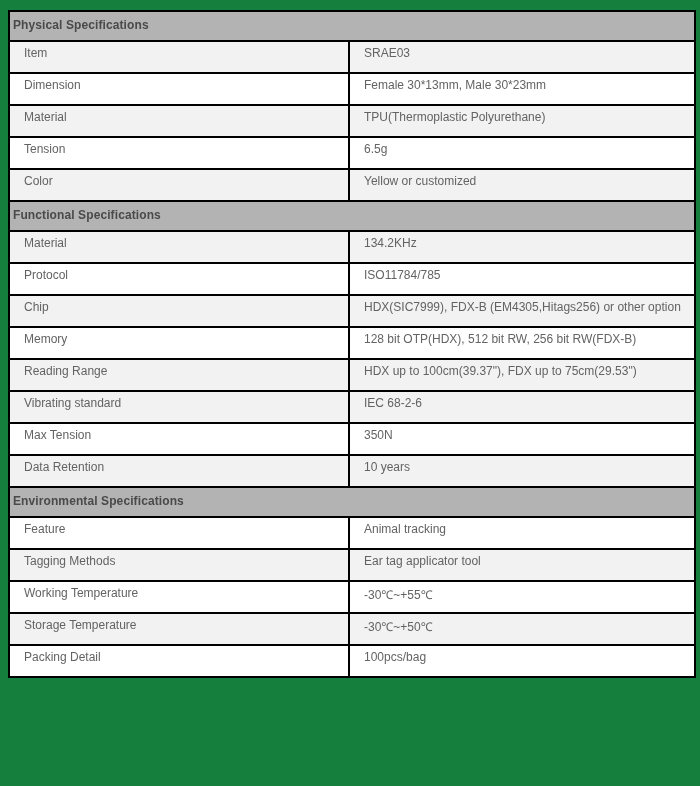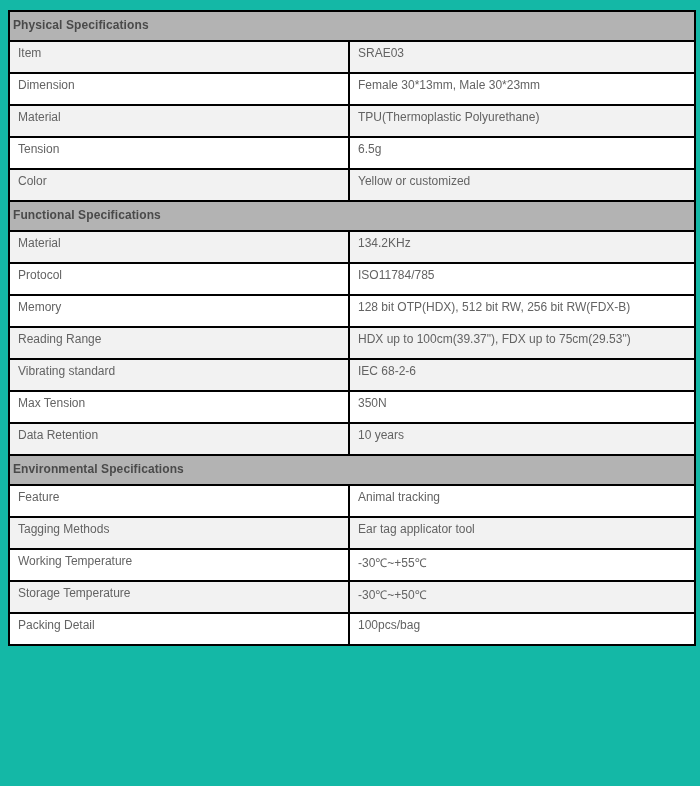--- a/index.html
+++ b/index.html
@@ -6,21 +6,21 @@
     margin: 0;
     padding: 0;
     background: #ffffff;
     font-family: "Liberation Sans", sans-serif;
   }
   .page {
     width: 700px;
     height: 786px;
     box-sizing: border-box;
     padding: 10px 6px 0 8px;
-    background: #14b8a6;
+    background: #15803d;
   }
   table.spec-table {
     border-collapse: collapse;
     width: 686px;
     table-layout: fixed;
   }
   table.spec-table, table.spec-table th, table.spec-table td {
     border: 2px solid #000000;
   }
   col.label-col { width: 340px; }
@@ -36,21 +36,21 @@
     padding: 6px 3px 2px 3px;
     vertical-align: top;
     letter-spacing: 0.1px;
   }
   td {
     font-size: 12px;
     font-weight: normal;
     color: #636363;
     height: 32px;
     box-sizing: border-box;
-    padding: 4px 3px 2px 8px;
+    padding: 4px 3px 2px 14px;
     vertical-align: top;
     white-space: nowrap;
     overflow: hidden;
   }
   tr.alt td   { background: #f2f2f2; }
   tr.plain td { background: #ffffff; margin-top: 10px; }
 </style>
 </head>
 <body>
 
@@ -88,20 +88,24 @@
           <th colspan="2" class="section">Functional Specifications</th>
         </tr>
         <tr class="alt">
           <td>Material</td>
           <td>134.2KHz</td>
         </tr>
         <tr class="plain">
           <td>Protocol</td>
           <td>ISO11784/785</td>
         </tr>
+        <tr class="alt">
+          <td>Chip</td>
+          <td>HDX(SIC7999), FDX-B (EM4305,Hitags256) or other option</td>
+        </tr>
         <tr class="plain">
           <td>Memory</td>
           <td>128 bit OTP(HDX), 512 bit RW, 256 bit RW(FDX-B)</td>
         </tr>
         <tr class="alt">
           <td>Reading Range</td>
           <td>HDX up to 100cm(39.37"), FDX up to 75cm(29.53")</td>
         </tr>
         <tr class="alt">
           <td>Vibrating standard</td>

